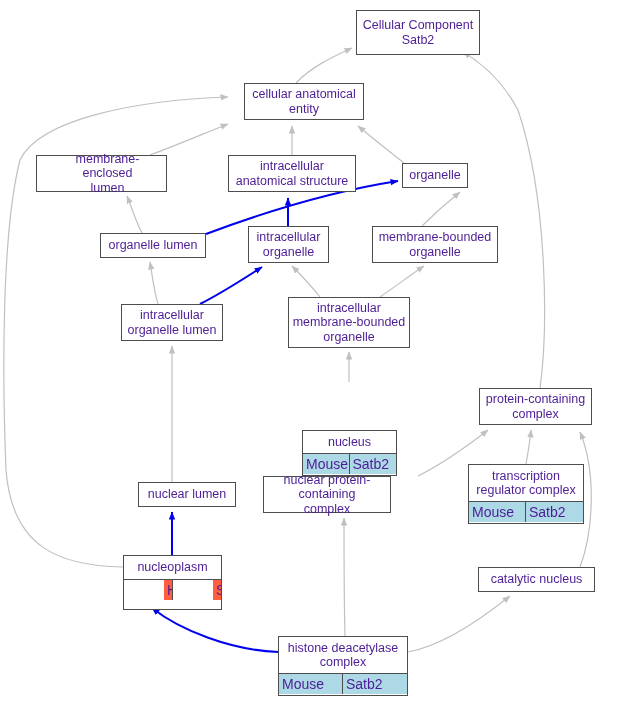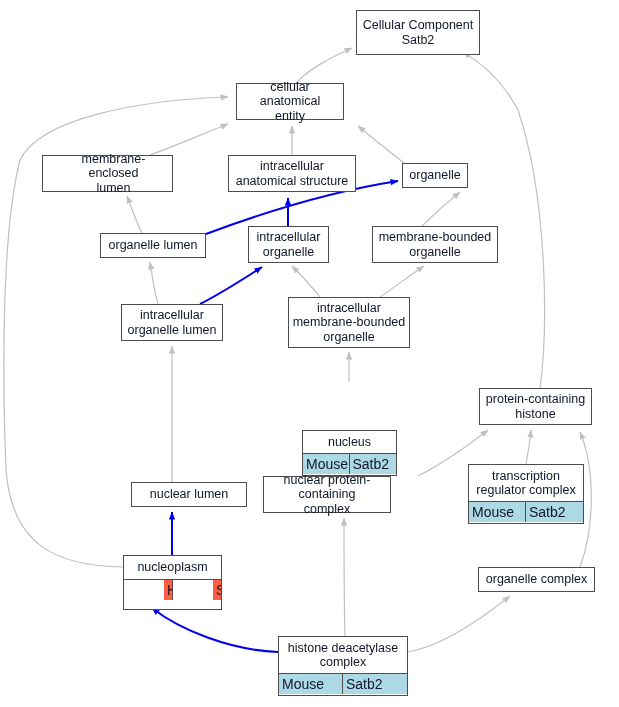--- a/index.html
+++ b/index.html
@@ -26,21 +26,21 @@
     width: 619px;
     height: 707px;
   }
   .node {
     position: absolute;
     box-sizing: border-box;
     border: 1.5px solid #4d4d4d;
     background: #ffffff;
     font-size: 12.5px;
     line-height: 14.5px;
-    color: #0f172a;
+    color: #4c1d95;
     text-align: center;
     z-index: 5;
   }
   .node .title {
     display: flex;
     align-items: center;
     justify-content: center;
     text-align: center;
     padding: 2px 3px;
     box-sizing: border-box;
@@ -110,25 +110,25 @@
         <path d="M 345,636 C 344,600 344,560 344,518" fill="none" stroke="#c0c0c0" stroke-width="1.2" marker-end="url(#arrow-gray)"></path>
         <path d="M 278,652 C 230,650 180,630 152,608" fill="none" stroke="#0000ee" stroke-width="2" marker-end="url(#arrow-blue)"></path>
         <path d="M 408,652 C 442,646 480,620 510,596" fill="none" stroke="#c0c0c0" stroke-width="1.2" marker-end="url(#arrow-gray)"></path>
       </g>
   </svg>
   <div id="node-layer">
       <div class="node" style="left: 356px; top: 10px; width: 124px; height: 45px;">
         <div class="title">Cellular Component
 Satb2</div>
       </div>
-      <div class="node" style="left: 236px; top: 83px; width: 108px; height: 37px;">
+      <div class="node" style="left: 244px; top: 83px; width: 120px; height: 37px;">
         <div class="title">cellular anatomical
 entity</div>
       </div>
-      <div class="node" style="left: 42px; top: 155px; width: 131px; height: 37px; padding-left: 12px;">
+      <div class="node" style="left: 36px; top: 155px; width: 131px; height: 37px; padding-left: 12px;">
         <div class="title">membrane-enclosed
 lumen</div>
       </div>
       <div class="node" style="left: 228px; top: 155px; width: 128px; height: 37px;">
         <div class="title">intracellular
 anatomical structure</div>
       </div>
       <div class="node" style="left: 402px; top: 163px; width: 66px; height: 25px;">
         <div class="title">organelle</div>
       </div>
@@ -154,46 +154,46 @@
       </div>
       <div class="node has-annot" style="left: 302px; top: 382px; width: 95px; height: 46px; margin-top: 48px;">
         <div class="title" style="height: 23px;">nucleus</div>
         <div class="annot-row">
           <div class="annot-cell annot-mouse first">Mouse</div>
           <div class="annot-cell annot-mouse">Satb2</div>
         </div>
       </div>
       <div class="node" style="left: 479px; top: 388px; width: 113px; height: 37px;">
         <div class="title">protein-containing
-histone</div>
+complex</div>
       </div>
       <div class="node has-annot" style="left: 468px; top: 464px; width: 116px; height: 60px;">
         <div class="title" style="height: 37px;">transcription
 regulator complex</div>
         <div class="annot-row">
           <div class="annot-cell annot-mouse first">Mouse</div>
           <div class="annot-cell annot-mouse">Satb2</div>
         </div>
       </div>
       <div class="node" style="left: 263px; top: 476px; width: 128px; height: 37px;">
         <div class="title">nuclear protein-containing
 complex</div>
       </div>
-      <div class="node" style="left: 131px; top: 482px; width: 116px; height: 25px;">
+      <div class="node" style="left: 138px; top: 482px; width: 98px; height: 25px;">
         <div class="title">nuclear lumen</div>
       </div>
       <div class="node has-annot" style="left: 123px; top: 555px; width: 99px; height: 55px;">
         <div class="title" style="height: 24px;">nucleoplasm</div>
         <div class="annot-row">
           <div class="annot-cell annot-human first">Human</div>
           <div class="annot-cell annot-human">SATB2</div>
         </div>
       </div>
       <div class="node" style="left: 478px; top: 567px; width: 117px; height: 25px;">
-        <div class="title">organelle complex</div>
+        <div class="title">catalytic nucleus</div>
       </div>
       <div class="node has-annot" style="left: 278px; top: 636px; width: 130px; height: 60px;">
         <div class="title" style="height: 37px; text-align: center;">histone deacetylase
 complex</div>
         <div class="annot-row">
           <div class="annot-cell annot-mouse first">Mouse</div>
           <div class="annot-cell annot-mouse">Satb2</div>
         </div>
       </div>
     </div>

